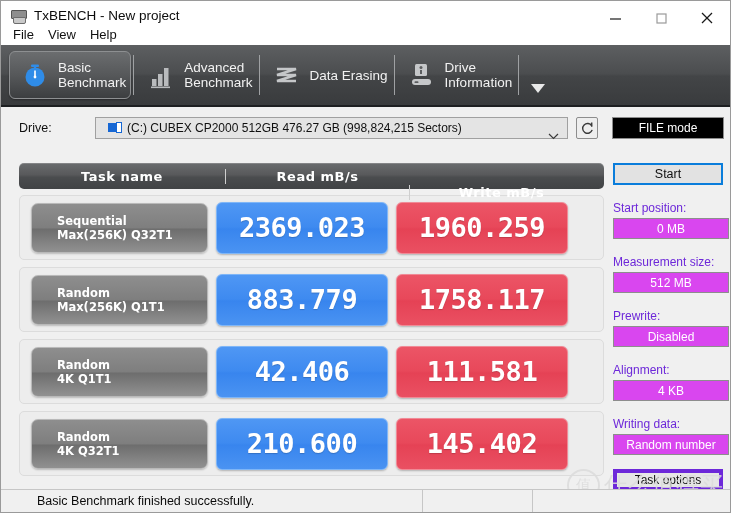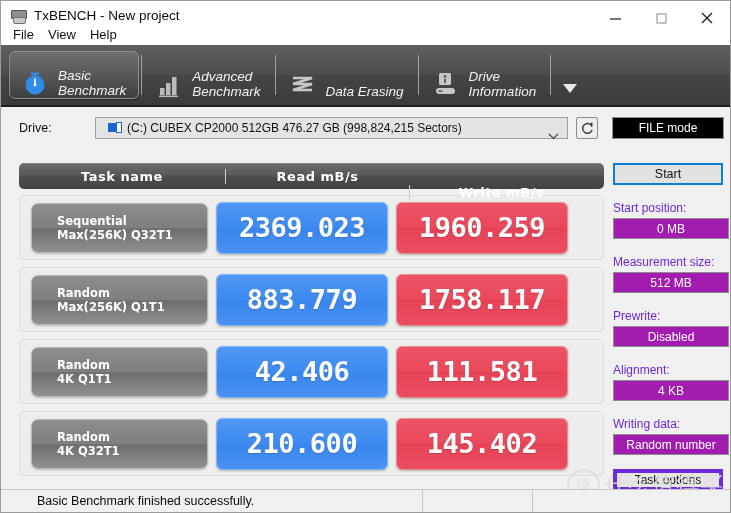--- a/index.html
+++ b/index.html
@@ -108,25 +108,24 @@
     background: linear-gradient(to bottom, #5d5f61 0%, #4b4d4f 48%, #434547 52%, #393b3d 100%);
     border-bottom: 2px solid #1d1f21;
     box-sizing: border-box;
     display: flex;
     align-items: center;
   }
   .tab {
     position: relative;
     height: 48px;
     display: flex;
-    align-items: flex-end;
-    padding: 0 12px 0 10px;
+    align-items: center;
+    padding: 0 4px 0 10px;
     color: #e8e8e8;
     box-sizing: border-box;
-    font-style: italic;
   }
   .tab.active {
     margin-left: 8px;
     background: linear-gradient(to bottom, #6b6d6f 0%, #56585a 50%, #3c3e40 100%);
     border: 1px solid #8d8f91;
     border-radius: 6px;
     box-shadow: 0 1px 2px rgba(0,0,0,.35);
   }
   .tab-sep {
     width: 1px;
@@ -351,21 +350,21 @@
     align-items: center;
     justify-content: center;
   }
   .side-label {
     font-size: 12px;
     color: #6d28d9;
     margin: 16px 0 3px 0;
   }
   .side-value {
     width: 116px; height: 21px;
-    background: #a21caf;
+    background: #d946ef;
     border: 1px solid #8d8d8d;
     box-sizing: border-box;
     color: #ffffff;
     font-size: 12px;
     display: flex;
     align-items: center;
     justify-content: center;
   }
   .side-btn {
     width: 110px; height: 22px;

